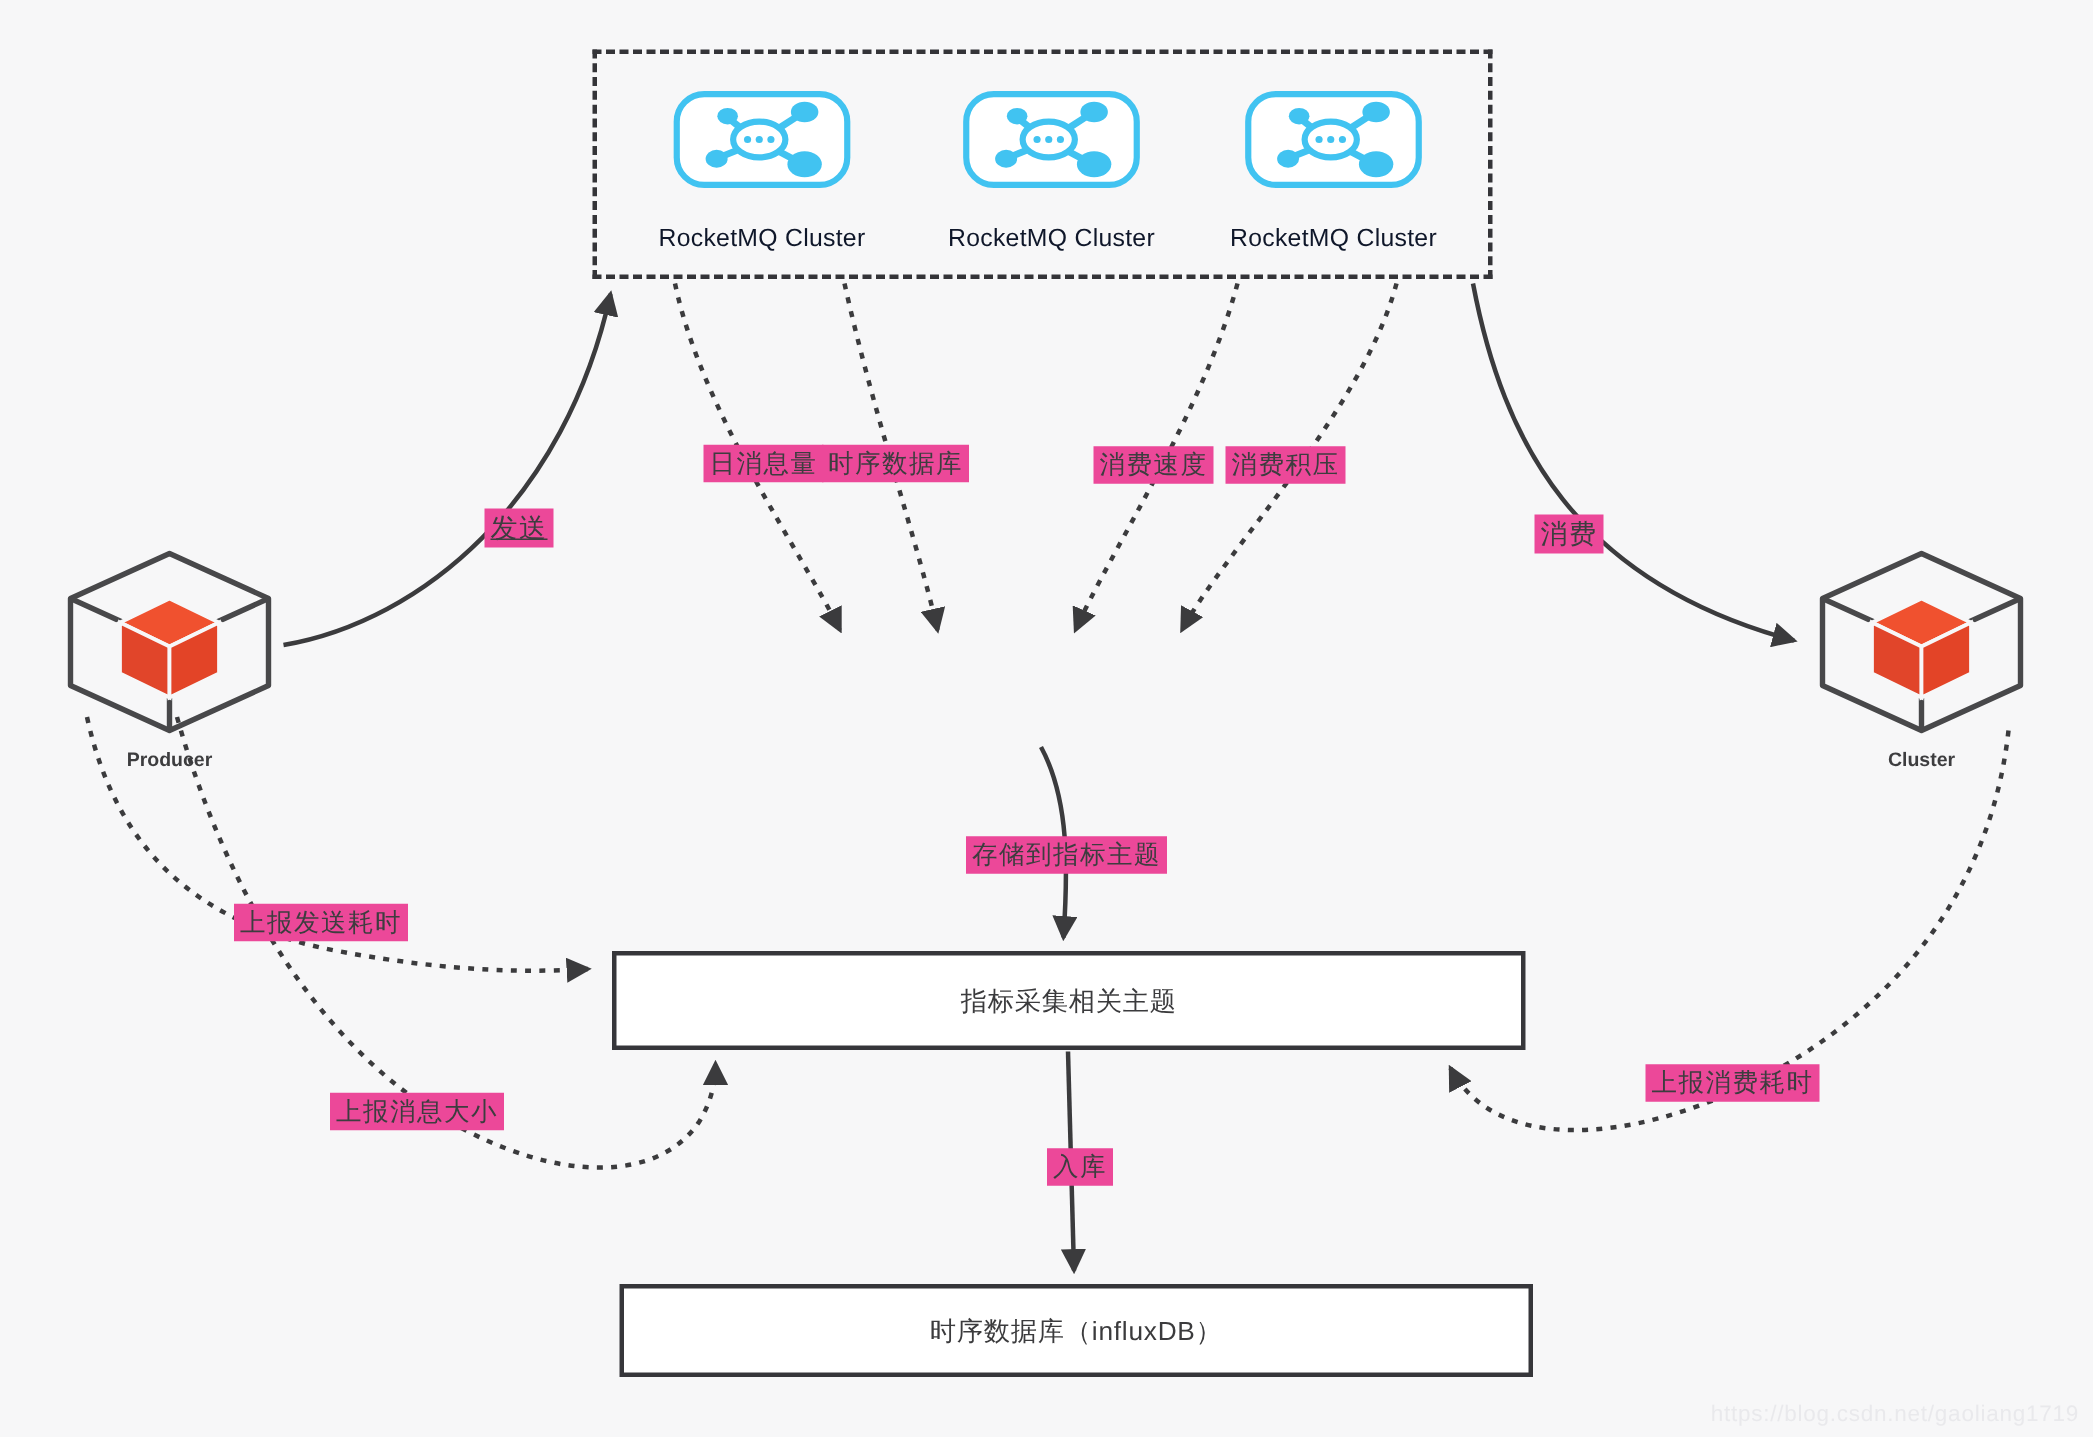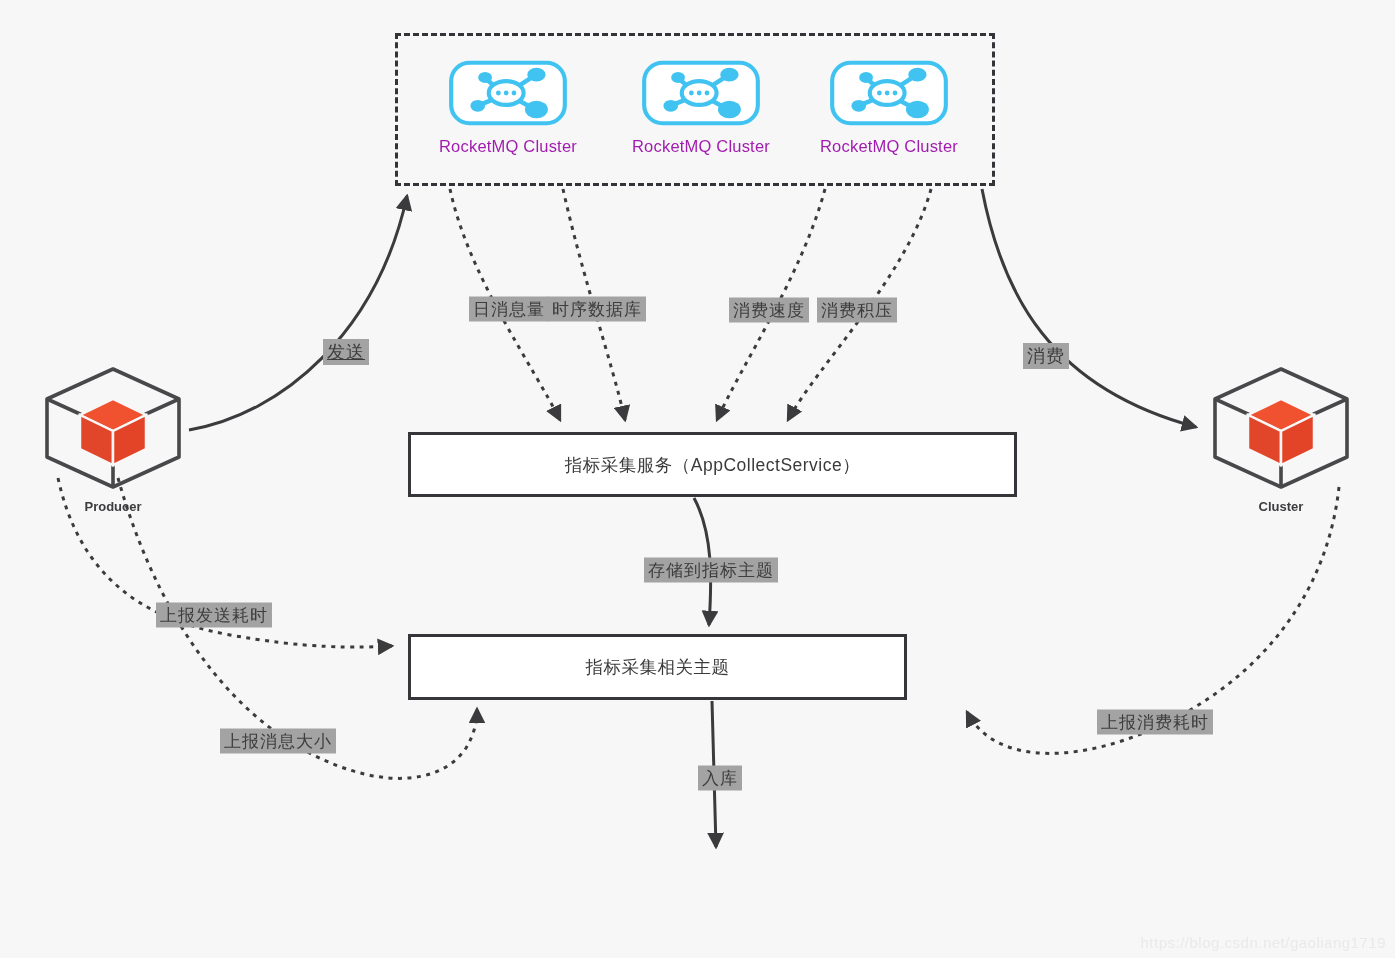--- a/index.html
+++ b/index.html
@@ -7,29 +7,29 @@
     position:relative;width:1395px;height:958px;background:#f7f7f8;
     font-family:"Liberation Sans","DejaVu Sans",sans-serif;overflow:hidden;
   }
   .arrow-layer{position:absolute;left:0;top:0;width:1395px;height:958px;}
   .cluster-box{
     position:absolute;left:395px;top:33px;width:600px;height:153px;
     border:3px dashed #343438;box-sizing:border-box;
   }
   .cluster-item{position:absolute;top:24px;width:190px;text-align:center;}
   .cluster-item .mq-icon{display:block;margin:0 auto;}
-  .cluster-label{margin-top:11px;font-size:16.5px;color:#a21caf;letter-spacing:.2px;}
+  .cluster-label{margin-top:24px;font-size:16.5px;color:#0f172a;letter-spacing:.2px;}
   .node-box{
     position:absolute;background:#ffffff;border:3px solid #36363a;box-sizing:border-box;
     display:flex;align-items:center;justify-content:center;
     font-size:17.5px;color:#3b3b3d;letter-spacing:.5px;
   }
   .edge-label{
     position:absolute;transform:translate(-50%,-50%);
-    background:#a3a3a3;padding:1px 4px;font-size:17px;color:#3d3d3f;
+    background:#ec4899;padding:1px 4px;font-size:17px;color:#3d3d3f;
     white-space:nowrap;letter-spacing:1px;
   }
   .edge-label.big{font-size:18px;}
   .actor-label{
     position:absolute;transform:translate(-50%,-50%);
     font-size:13px;font-weight:600;color:#3d3d3f;white-space:nowrap;
   }
   .actor-icon{position:absolute;}
   .watermark{
     position:absolute;right:9px;bottom:7px;font-size:15px;color:#e9e9ec;
@@ -139,28 +139,28 @@
 
   <svg class="actor-icon" style="left:1211px;top:363px;" width="140" height="130" viewBox="0 0 140 130">
     <path d="M70 6 L136 36 L136 94 L70 124 L4 94 L4 36 Z" fill="none" stroke="#48484a" stroke-width="3.6" stroke-linejoin="round"></path>
     <path d="M4 36 L70 66 M136 36 L70 66 M70 66 L70 124" stroke="#48484a" stroke-width="3.6"></path>
     <polygon points="70,36 103,52 70,68 37,52" fill="#F0512F" stroke="#f7f7f8" stroke-width="2.5"></polygon>
     <polygon points="37,52 70,68 70,102 37,86" fill="#E1452A" stroke="#f7f7f8" stroke-width="2.5"></polygon>
     <polygon points="70,68 103,52 103,86 70,102" fill="#E34427" stroke="#f7f7f8" stroke-width="2.5"></polygon>
   </svg>
   <div class="actor-label" style="left:1281px;top:506px;">Cluster</div>
 
-  <div class="node-box" style="left:408px;top:432px;width:609px;height:65px;">
-    <span>指标采集服务（AppCollectService）</span>
-  </div>
 
-  <div class="node-box" style="left:408px;top:634px;width:499px;height:66px;">
+  <div class="node-box" style="left:408px;top:634px;width:609px;height:66px;">
     <span>指标采集相关主题</span>
   </div>
 
+  <div class="node-box" style="left:413px;top:856px;width:609px;height:62px;">
+    <span>时序数据库（influxDB）</span>
+  </div>
 
   <div class="edge-label big" style="left:346px;top:352px;text-decoration:underline;">发送</div>
   <div class="edge-label big" style="left:1046px;top:356px;">消费</div>
 
   <div class="edge-label" style="left:509px;top:309px;">日消息量</div>
   <div class="edge-label" style="left:597px;top:309px;">时序数据库</div>
   <div class="edge-label" style="left:769px;top:310px;">消费速度</div>
   <div class="edge-label" style="left:857px;top:310px;">消费积压</div>
 
   <div class="edge-label" style="left:711px;top:570px;">存储到指标主题</div>

